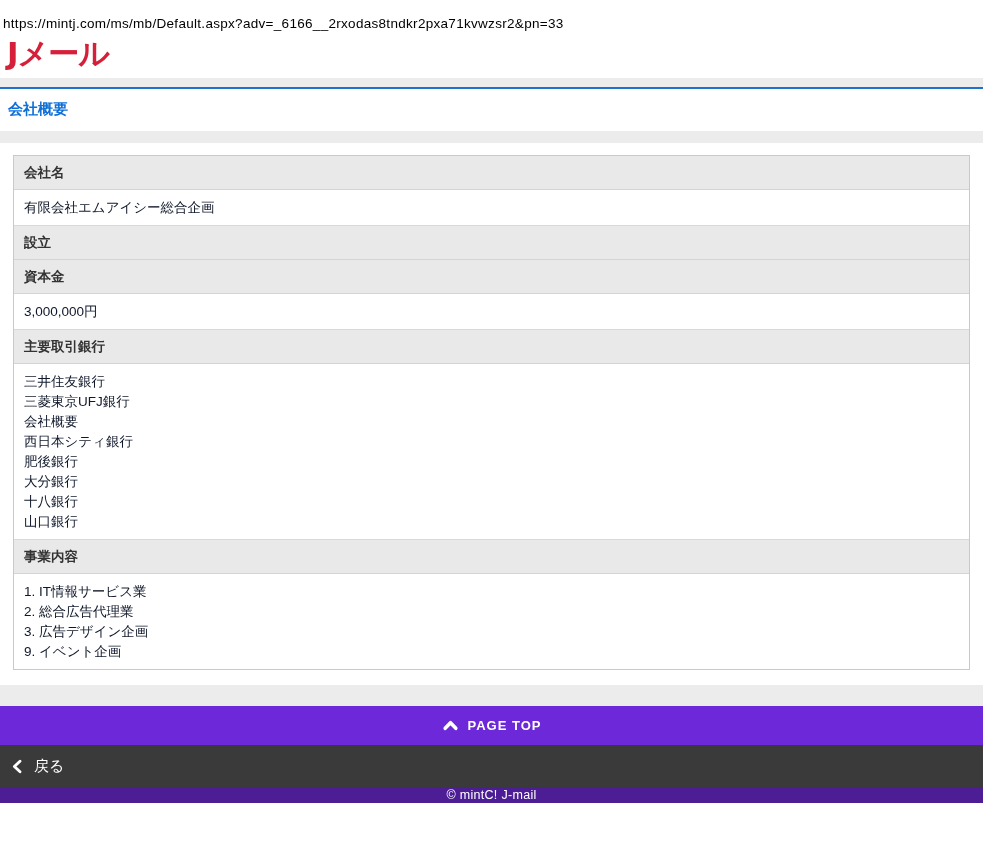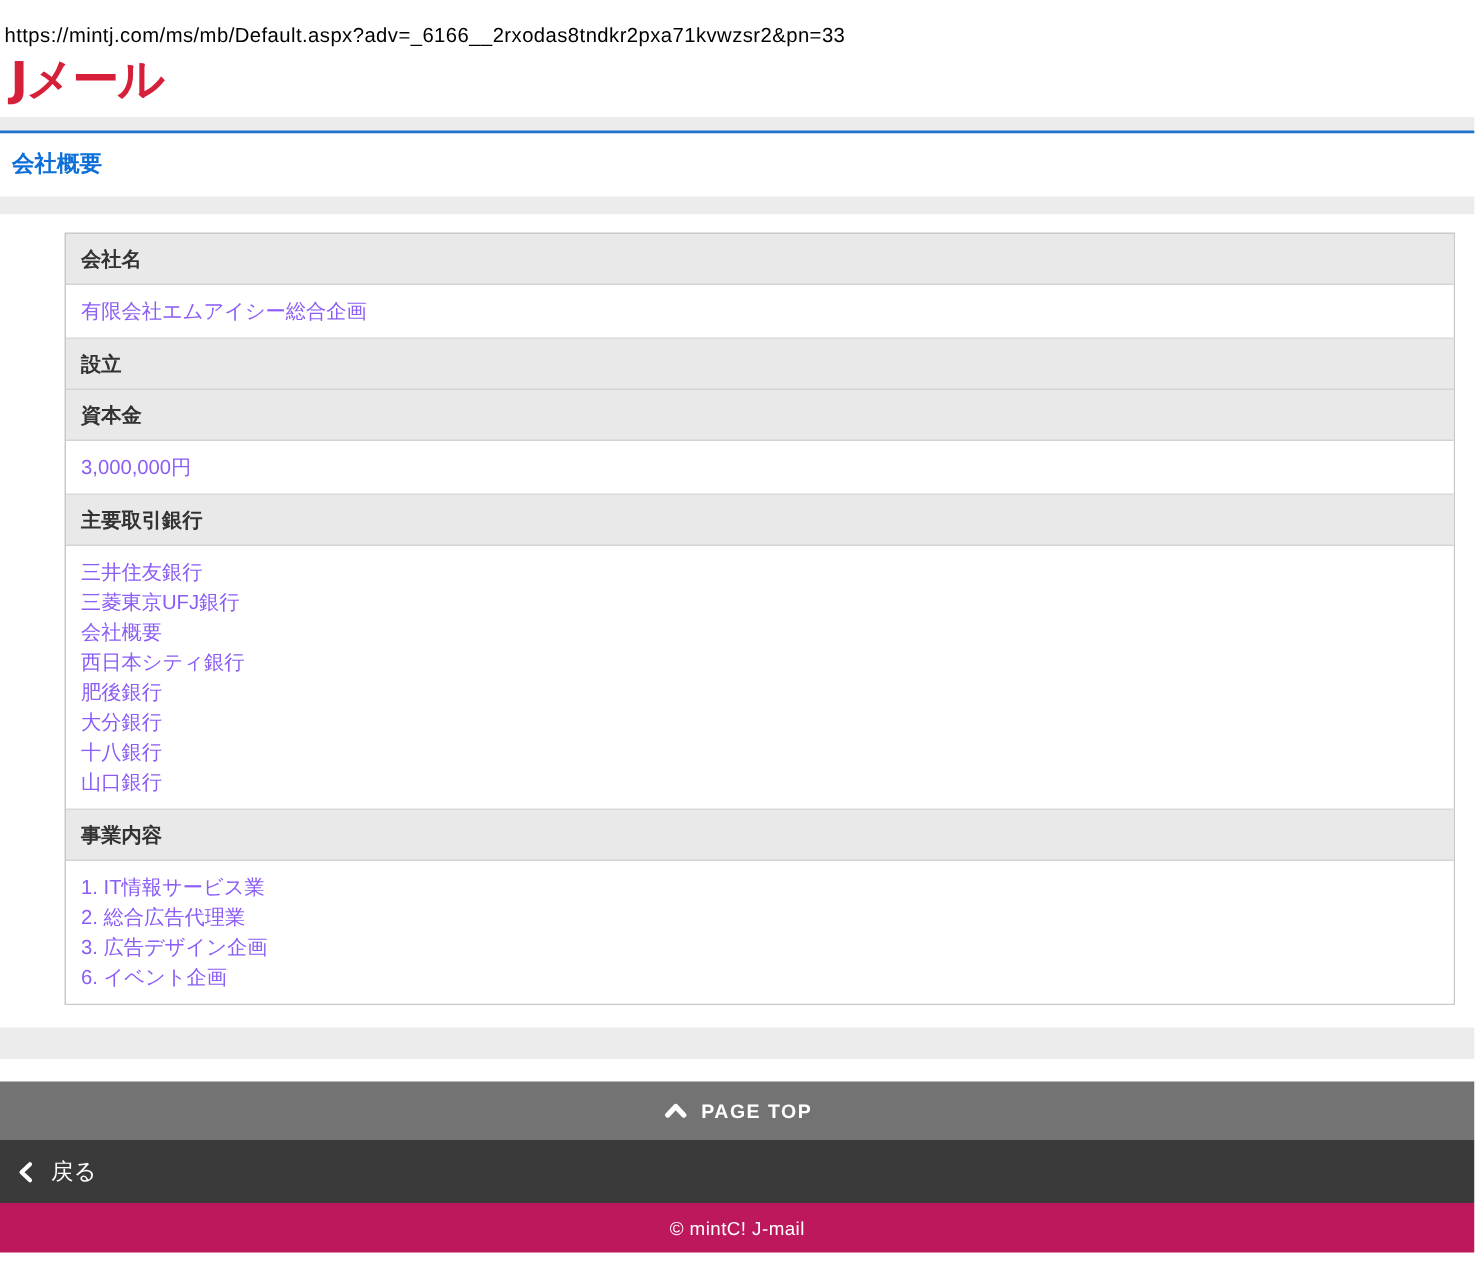--- a/index.html
+++ b/index.html
@@ -22,43 +22,43 @@
   
   .page-title-bar { background:#fff; padding:11px 8px 12px 8px; }
   .page-title { color:#0d6fd8; font-size:15px; font-weight:bold; }
 
   .divider-band { background:#ececec; height:12px; }
   .divider-band.bottom { height:21px; }
   .white-gap { background:#fff; height:12px; }
   .white-gap.after-table { height:15px; }
 
   
-  .content { background:#fff;margin-left:30px; }
+  .content { background:#fff; }
   .company-table { margin:0 13px; border:1px solid #c9c9c9; background:#fff; }
   .th { background:#e9e9e9; border-bottom:1px solid #d4d4d4; padding:8px 10px 7px 10px;
     font-weight:bold; color:#333; font-size:13.5px; line-height:18px; }
   .td { background:#fff; border-bottom:1px solid #d9d9d9; padding:8px 10px 7px 10px;
-    color:#8b5cf6; font-size:13.5px; }
+    color:#0f172a; font-size:13.5px; }
   .company-table > :last-child { border-bottom:none; }
   .tline { line-height:20px; }
 
   
-  .page-top-bar { height:39px; background:#737373; color:#fff; display:flex;
-    align-items:center; justify-content:center; cursor:pointer;margin-top:15px; }
+  .page-top-bar { height:39px; background:#6d28d9; color:#fff; display:flex;
+    align-items:center; justify-content:center; cursor:pointer; }
   .page-top-bar .chev-up { width:17px; height:17px; margin-right:9px; display:block; }
   .page-top-label { font-size:13px; font-weight:bold; letter-spacing:1px; }
 
   
   .back-bar { height:42px; background:#3a3a3a; color:#fff; display:flex;
     align-items:center; padding-left:10px; cursor:pointer;font-family:Liberation Mono, monospace; }
   .back-bar .chev-left { width:15px; height:17px; margin-right:9px; display:block; }
   .back-label { font-size:15px; }
 
   
-  .footer { height:33px; background:#be185d; color:#fff; display:flex;
+  .footer { height:16px; background:#4c1d95; color:#fff; display:flex;
     align-items:center; justify-content:center; }
   .copyright { font-size:12.5px; letter-spacing:0.3px; }
 </style>
 </head>
 <body>
 
 <div class="url-line">https://mintj.com/ms/mb/Default.aspx?adv=_6166__2rxodas8tndkr2pxa71kvwzsr2&amp;pn=33</div>
 
 <div class="site-header">
   <span class="logo">Jメール</span>
@@ -92,21 +92,21 @@
         <div class="tline">肥後銀行</div>
         <div class="tline">大分銀行</div>
         <div class="tline">十八銀行</div>
         <div class="tline">山口銀行</div>
       </div>
       <div class="th">事業内容</div>
       <div class="td">
         <div class="tline">1. IT情報サービス業</div>
         <div class="tline">2. 総合広告代理業</div>
         <div class="tline">3. 広告デザイン企画</div>
-        <div class="tline">6. イベント企画</div>
+        <div class="tline">9. イベント企画</div>
       </div>
     </div>
 </div>
 
 <div class="white-gap after-table"></div>
 <div class="divider-band bottom"></div>
 
 <div class="page-top-bar">
   <svg class="chev-up" viewBox="0 0 24 24">
       <path d="M4.5 16 L12 8 L19.5 16" fill="none" stroke="#ffffff" stroke-width="5" stroke-linecap="round" stroke-linejoin="round"></path>

